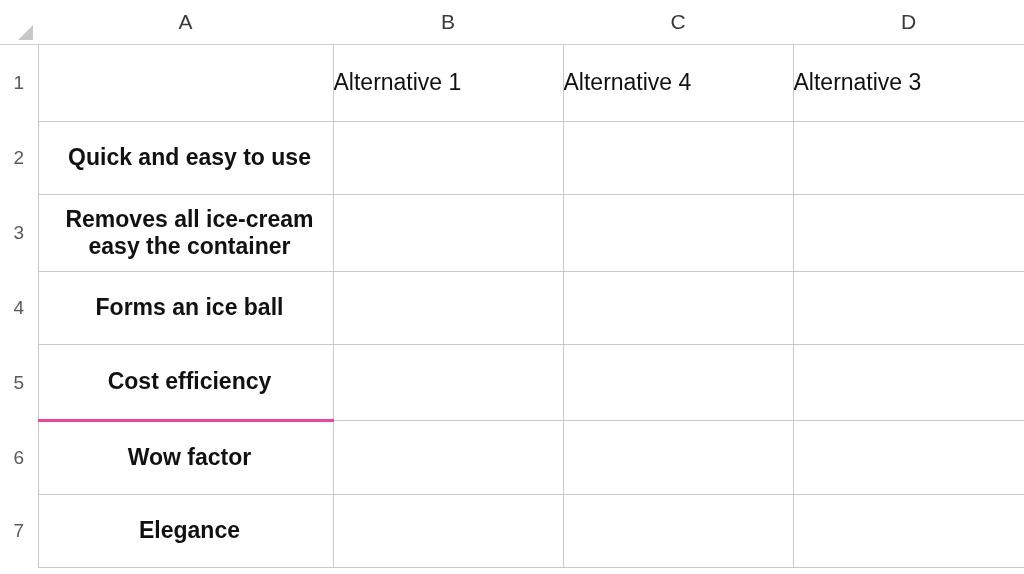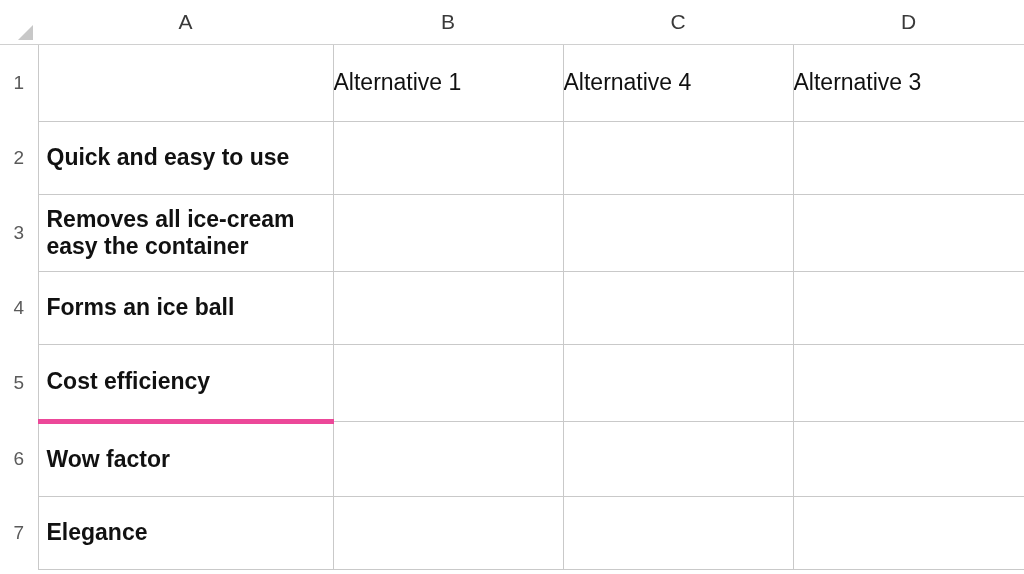--- a/index.html
+++ b/index.html
@@ -68,20 +68,21 @@
     border: 1px solid #c9c9c9;
     padding: 0 0 0 8px;
     font-size: 23px;
     color: #111111;
     font-weight: 600;
     vertical-align: middle;
     background: #ffffff;
     line-height: 1.18;
     overflow: hidden;
     white-space: pre-line;
+    text-align: center;
   }
   td.cell.hdr {
     text-align: left;
     padding: 0;
     font-weight: 400;
   }
   td.cell.empty {
     font-size: 0;
   }
   .colA { width: 295px; }
@@ -92,21 +93,21 @@
   
   .r1 td { height: 76px; }
   .r2 td { height: 72px; }
   .r3 td { height: 76px; }
   .r4 td { height: 72px; }
   .r5 td { height: 74px; }
   .r6 td { height: 72px; }
   .r7 td { height: 72px; }
 
   
-  .r5 td.cell.colA { border-bottom: 5px solid #ec4899; }
+  .r5 td.cell.colA { border-bottom: 3px solid #ec4899; }
 </style>
 </head>
 <body>
 
 <div id="sheet">
   <table class="grid">
     <tbody>
         <tr class="col-head">
       <th class="corner">
         <span class="tri"></span>

